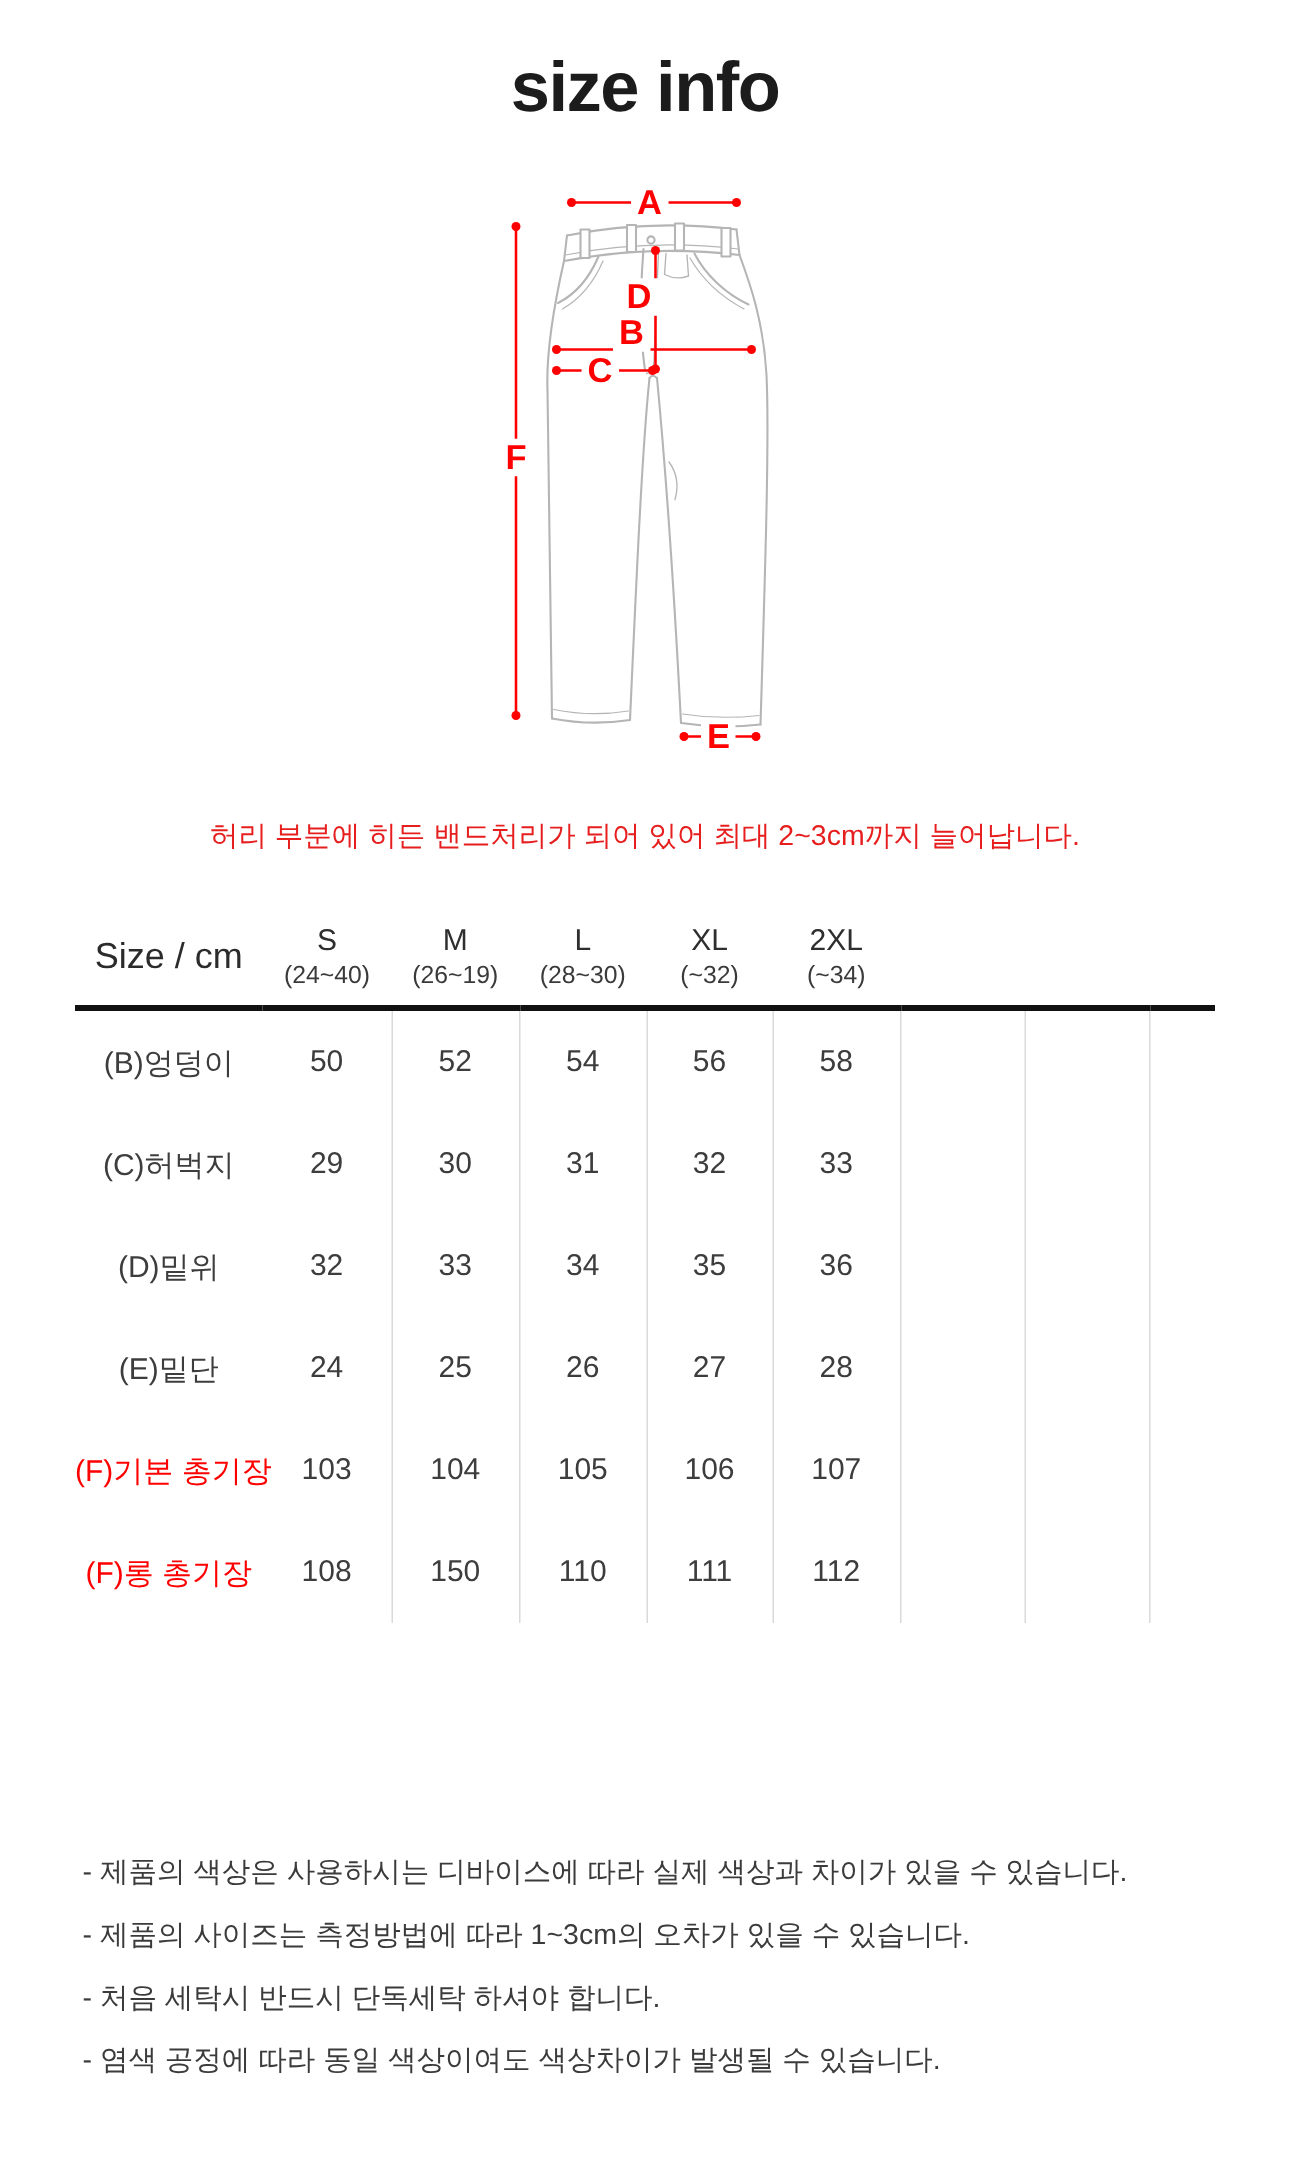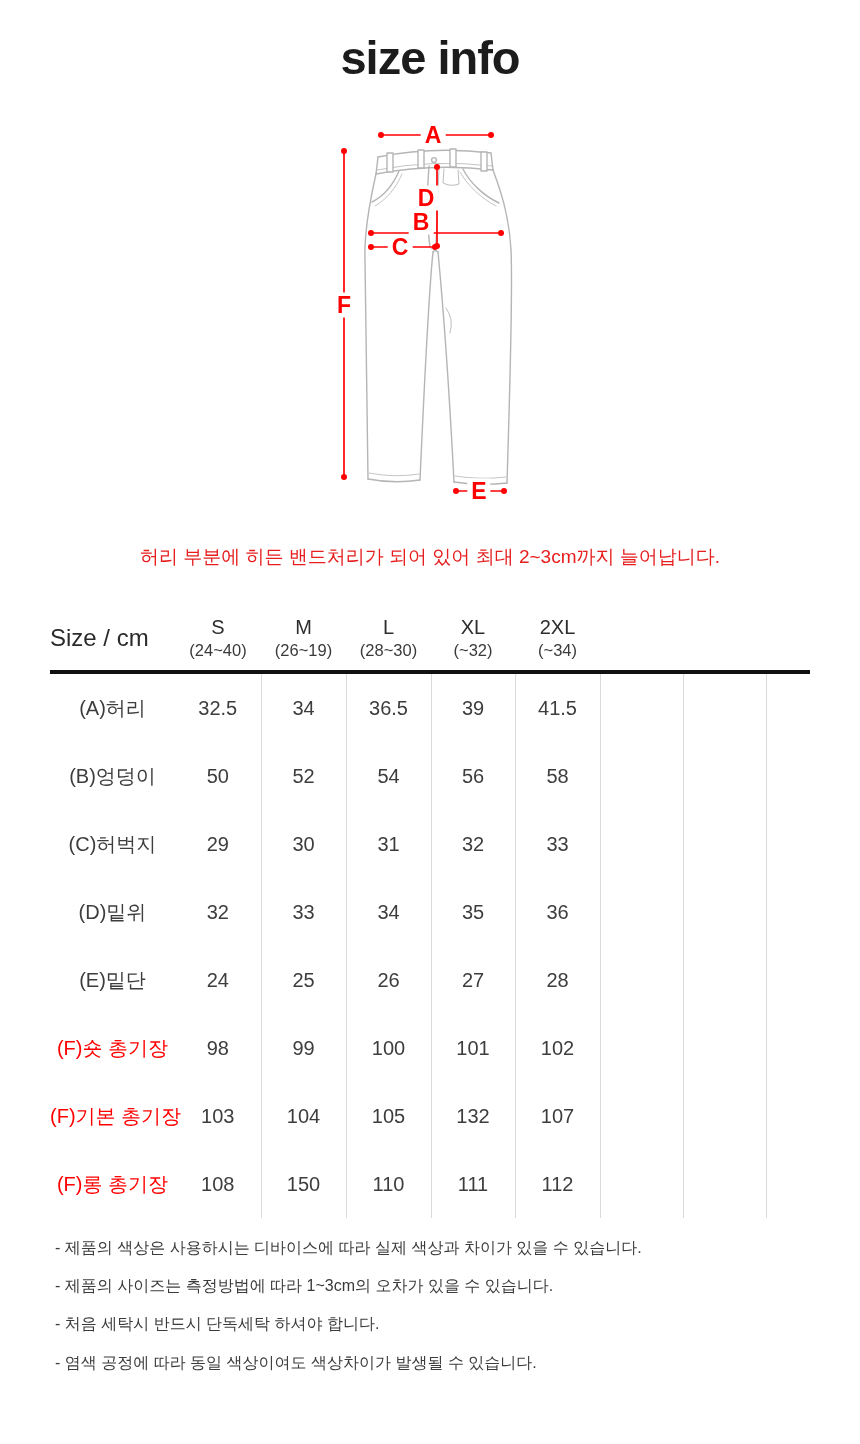--- a/index.html
+++ b/index.html
@@ -33,33 +33,33 @@
   }
   
   table.size-table{
     position:absolute;left:50px;top:606px;width:760px;
     border-collapse:collapse;table-layout:fixed;
   }
   table.size-table th{
     height:64px;vertical-align:middle;font-weight:400;
     border-bottom:4px solid #111111;padding:0;
   }
-  th.corner{ text-align:left;padding-left:5px;font-size:24px;color:#2b2b2b;}
+  th.corner{ text-align:center;padding-left:5px;font-size:24px;color:#2b2b2b;}
   .col-name{font-size:20px;color:#2e2e2e;line-height:1.25;}
   .col-range{font-size:16.5px;color:#3a3a3a;line-height:1.25;}
   table.size-table td{
     height:68px;vertical-align:middle;text-align:center;
     font-size:20px;color:#3d3d3d;padding:0;
   }
   td.row-label{text-align:left;padding-left:5px;font-size:20px;color:#242424;white-space:nowrap;}
   td.row-label.red{color:#ff0000;}
   td.divided{border-left:1px solid #dadada;}
   
   .footer{position:absolute;left:55px;top:1238px;width:760px;}
-  .footer div{font-size:16px;color:#3b3b3b;margin-bottom:19px;line-height:1.2;}
+  .footer div{font-size:19px;color:#3b3b3b;margin-bottom:19px;line-height:1.2;}
 </style>
 </head>
 <body>
 
 <div class="page">
 
   <h1 class="title">size info</h1>
 
   <div class="diagram">
     <svg width="215" height="390" viewBox="330 120 215 390">
@@ -175,31 +175,20 @@
             <div class="col-name">2XL</div>
             <div class="col-range">(~34)</div>
           </th>
           <th></th>
           <th></th>
           <th></th>
         </tr>
       </thead>
       <tbody>
         <tr>
-          <td class="row-label">(A)허리</td>
-          <td class="">32.5</td>
-          <td class="divided">34</td>
-          <td class="divided">36.5</td>
-          <td class="divided">39</td>
-          <td class="divided">41.5</td>
-          <td class="divided"></td>
-          <td class="divided"></td>
-          <td class="divided"></td>
-        </tr>
-        <tr>
           <td class="row-label">(B)엉덩이</td>
           <td class="">50</td>
           <td class="divided">52</td>
           <td class="divided">54</td>
           <td class="divided">56</td>
           <td class="divided">58</td>
           <td class="divided"></td>
           <td class="divided"></td>
           <td class="divided"></td>
         </tr>
@@ -230,36 +219,25 @@
           <td class="">24</td>
           <td class="divided">25</td>
           <td class="divided">26</td>
           <td class="divided">27</td>
           <td class="divided">28</td>
           <td class="divided"></td>
           <td class="divided"></td>
           <td class="divided"></td>
         </tr>
         <tr>
-          <td class="row-label red">(F)숏 총기장</td>
-          <td class="">98</td>
-          <td class="divided">99</td>
-          <td class="divided">100</td>
-          <td class="divided">101</td>
-          <td class="divided">102</td>
-          <td class="divided"></td>
-          <td class="divided"></td>
-          <td class="divided"></td>
-        </tr>
-        <tr>
           <td class="row-label red">(F)기본 총기장</td>
           <td class="">103</td>
           <td class="divided">104</td>
           <td class="divided">105</td>
-          <td class="divided">132</td>
+          <td class="divided">106</td>
           <td class="divided">107</td>
           <td class="divided"></td>
           <td class="divided"></td>
           <td class="divided"></td>
         </tr>
         <tr>
           <td class="row-label red">(F)롱 총기장</td>
           <td class="">108</td>
           <td class="divided">150</td>
           <td class="divided">110</td>

